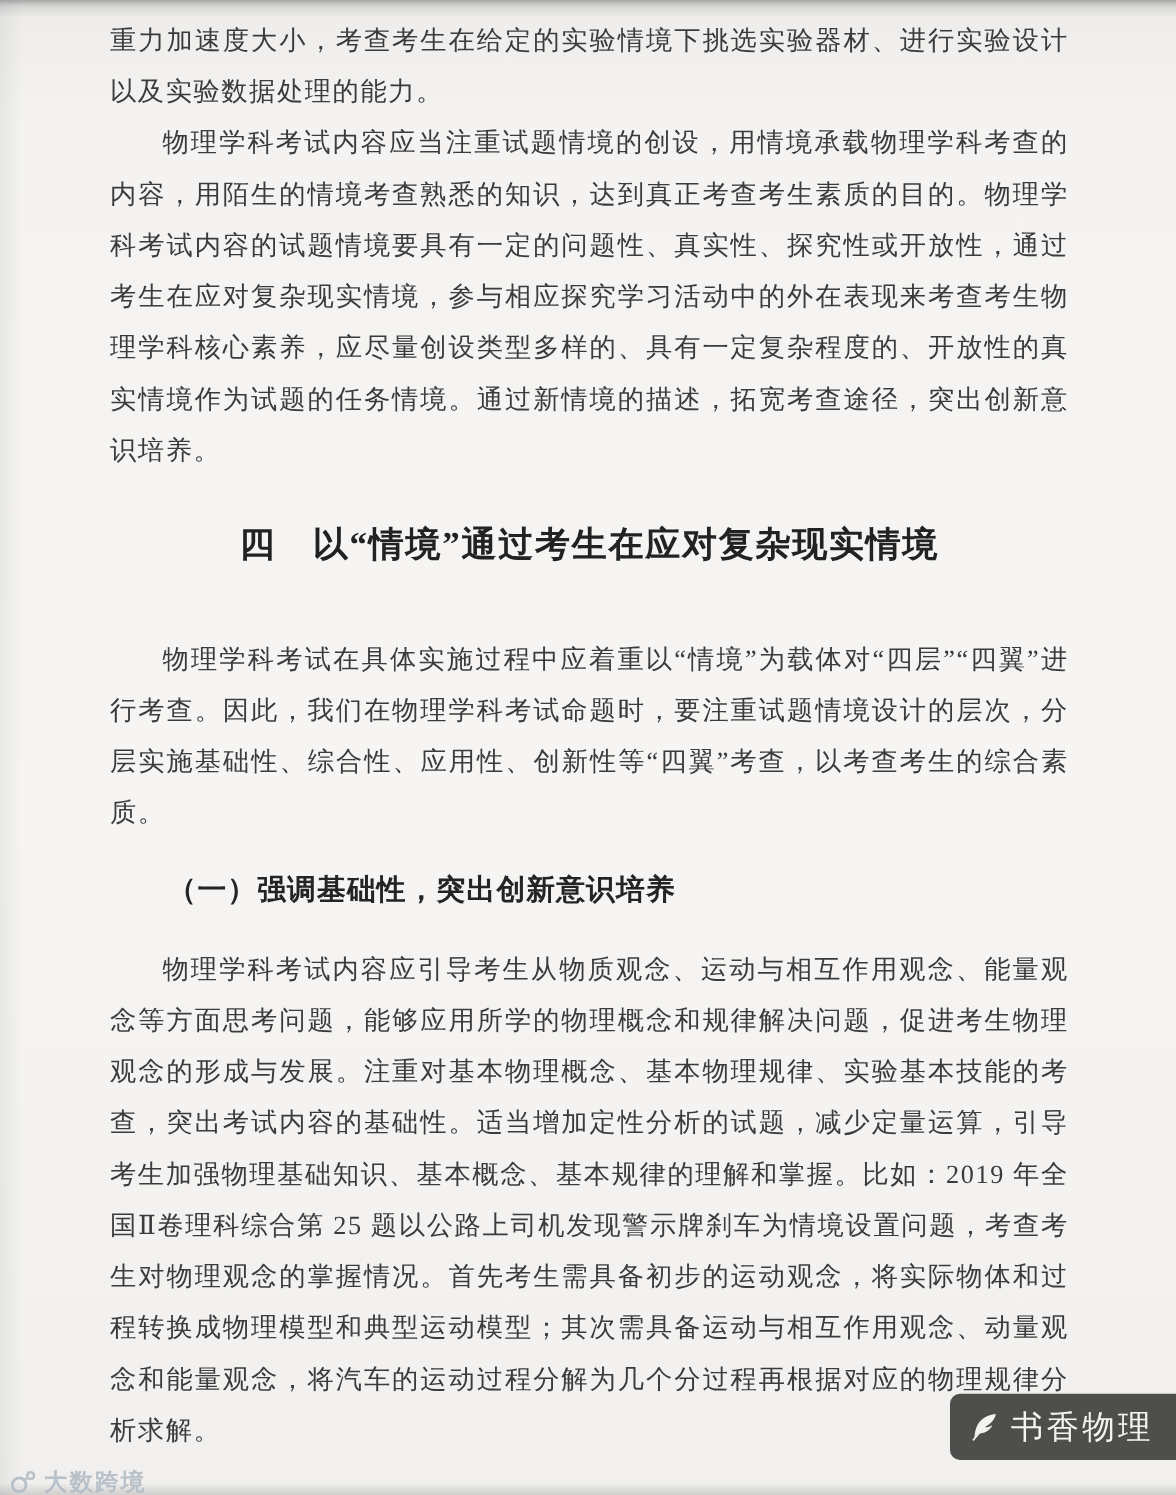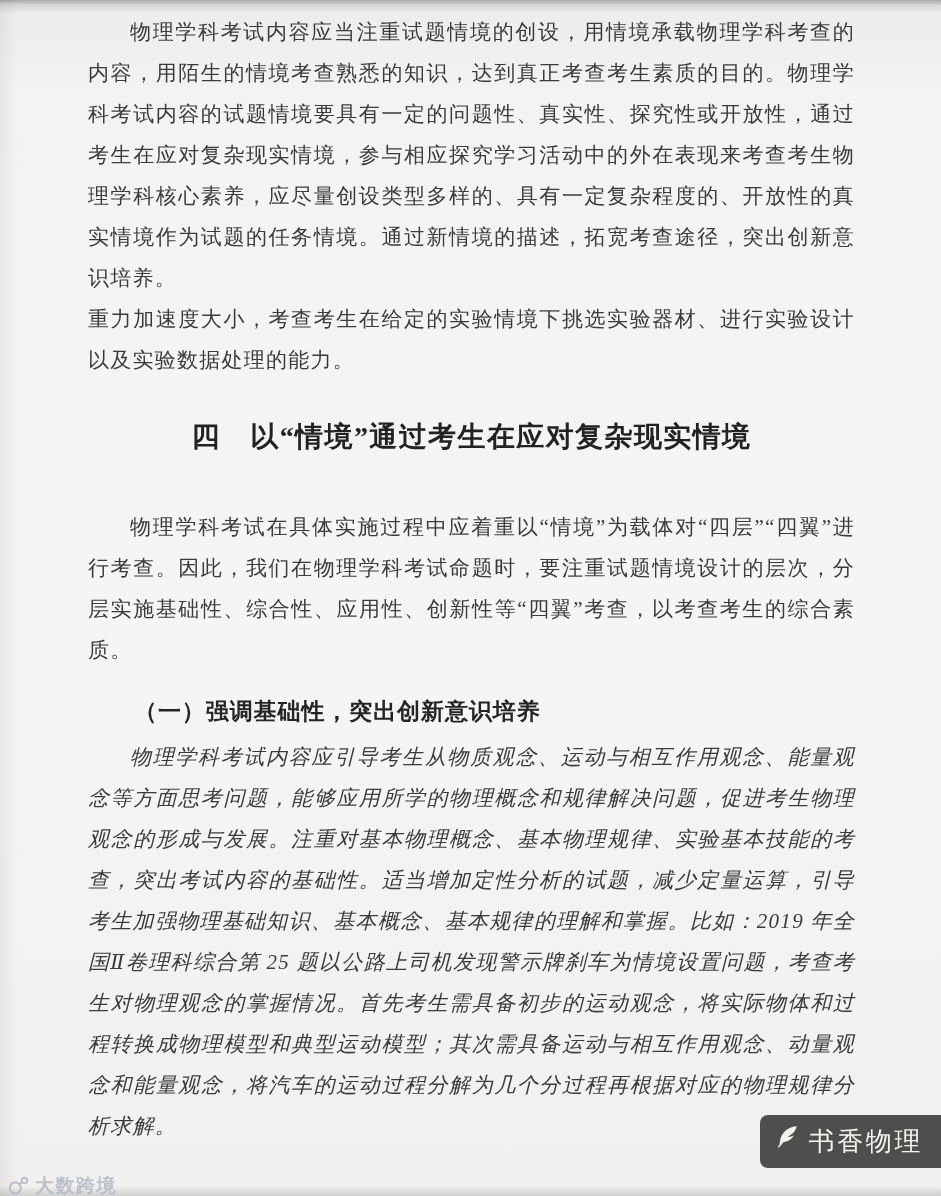--- a/index.html
+++ b/index.html
@@ -63,22 +63,21 @@
   }
   .point-heading {
     margin: 20px 0 0 0;
     font-size: 20px;
     line-height: 30px;
     text-indent: 2.2em;
     letter-spacing: 0.05em;
     color: #333333;
   }
   .para-last {
-    margin-top: 8px;
-    font-style: italic;
+    margin-top: 26px;
   }
   .wm-left {
     position: absolute;
     left: 8px;
     bottom: -3px;
     display: flex;
     align-items: center;
     gap: 5px;
     color: #b3bcc6;
     font-size: 19px;
@@ -90,20 +89,21 @@
   .wm-left .logo {
     display: inline-flex;
     width: 22px;
     height: 22px;
   }
   .wm-right {
     position: absolute;
     right: 0;
     bottom: 28px;
     display: flex;
+    align-items: center;
     gap: 9px;
     background: rgba(42, 42, 42, 0.82);
     border-radius: 8px 0 0 8px;
     padding: 9px 18px 9px 14px;
     color: #f5f3ef;
     font-size: 26px;
     letter-spacing: 0.10em;
     font-family: "Liberation Serif", serif;
   }
   .feather {
@@ -111,23 +111,23 @@
     width: 26px;
     height: 26px;
   }
 </style>
 </head>
 <body>
 
 <div class="page">
   <div class="content">
 
+    <p class="body-text no-indent">重力加速度大小，考查考生在给定的实验情境下挑选实验器材、进行实验设计以及实验数据处理的能力。</p>
+
     <p class="body-text">物理学科考试内容应当注重试题情境的创设，用情境承载物理学科考查的内容，用陌生的情境考查熟悉的知识，达到真正考查考生素质的目的。物理学科考试内容的试题情境要具有一定的问题性、真实性、探究性或开放性，通过考生在应对复杂现实情境，参与相应探究学习活动中的外在表现来考查考生物理学科核心素养，应尽量创设类型多样的、具有一定复杂程度的、开放性的真实情境作为试题的任务情境。通过新情境的描述，拓宽考查途径，突出创新意识培养。</p>
-
-    <p class="body-text no-indent">重力加速度大小，考查考生在给定的实验情境下挑选实验器材、进行实验设计以及实验数据处理的能力。</p>
 
     <h1 class="section-heading">四　以“情境”通过考生在应对复杂现实情境</h1>
 
     <p class="body-text para-after-heading">物理学科考试在具体实施过程中应着重以“情境”为载体对“四层”“四翼”进行考查。因此，我们在物理学科考试命题时，要注重试题情境设计的层次，分层实施基础性、综合性、应用性、创新性等“四翼”考查，以考查考生的综合素质。</p>
 
     <h2 class="sub-heading">（一）强调基础性，突出创新意识培养</h2>
 
 
     <p class="body-text para-last">物理学科考试内容应引导考生从物质观念、运动与相互作用观念、能量观念等方面思考问题，能够应用所学的物理概念和规律解决问题，促进考生物理观念的形成与发展。注重对基本物理概念、基本物理规律、实验基本技能的考查，突出考试内容的基础性。适当增加定性分析的试题，减少定量运算，引导考生加强物理基础知识、基本概念、基本规律的理解和掌握。比如：2019 年全国Ⅱ卷理科综合第 25 题以公路上司机发现警示牌刹车为情境设置问题，考查考生对物理观念的掌握情况。首先考生需具备初步的运动观念，将实际物体和过程转换成物理模型和典型运动模型；其次需具备运动与相互作用观念、动量观念和能量观念，将汽车的运动过程分解为几个分过程再根据对应的物理规律分析求解。</p>
 

